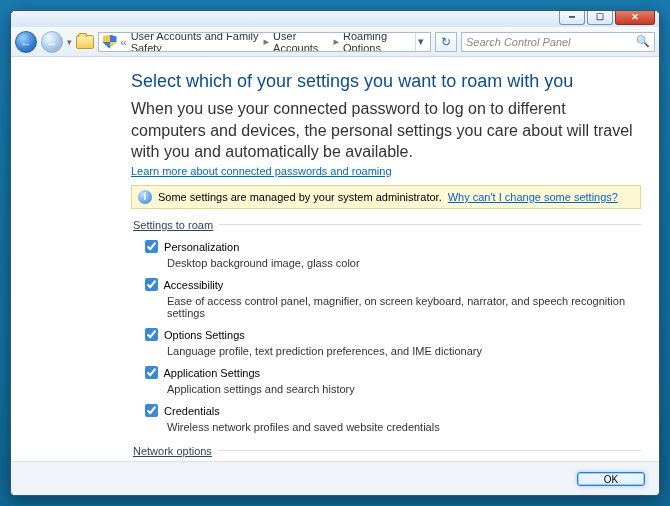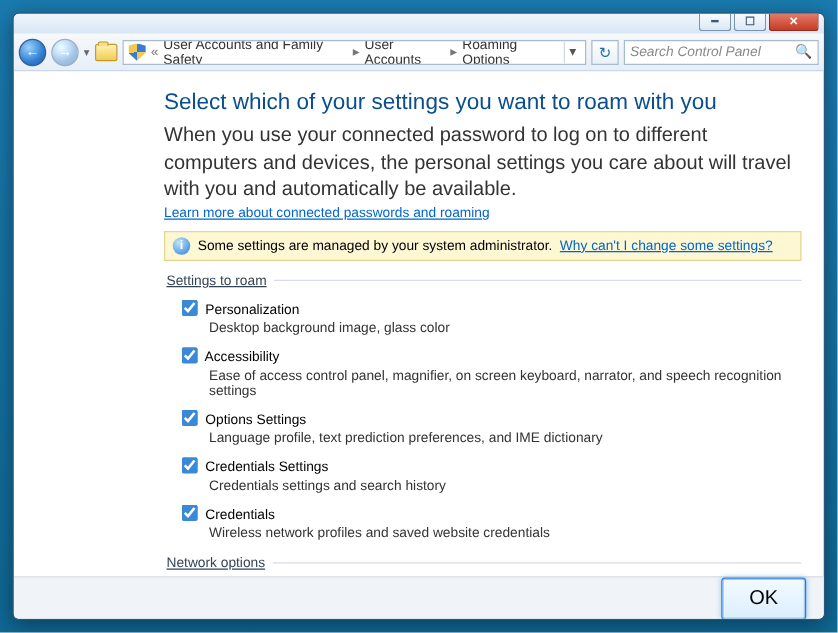--- a/index.html
+++ b/index.html
@@ -85,21 +85,21 @@
     font-size:11px; color:#333;
     overflow:hidden;
   }
   .bc-sep { color:#777; }
   .addr-drop { width:14px; text-align:center; color:#555; border-left:1px solid #cfd9e4; margin-left:auto; height:100%; display:flex; align-items:center; justify-content:center;}
   .refreshbtn {
     width:22px;height:20px;border:1px solid #a9bccf;background:linear-gradient(#fdfefe,#e9f1f9);
     display:flex;align-items:center;justify-content:center;color:#2b6cb0;font-size:12px;
   }
   .searchbox {
-    width:156px;height:20px;border:1px solid #a9bccf;background:#fff;
+    width:194px;height:20px;border:1px solid #a9bccf;background:#fff;
     display:flex;align-items:center;padding:0 4px;color:#888;font-style:italic;
   }
   .searchbox .sicon { margin-left:auto; color:#4d7aaa; font-style:normal; }
   
   .content {
     flex:1; overflow:auto; padding: 10px 18px 4px 120px;
   }
   .heading { color:#0a4e8c; font-size:18px; margin: 4px 0 6px; }
   .intro { color:#333; font-size:16px; line-height:1.35; margin-bottom:2px;}
   a.link { color:#0066cc; text-decoration:underline; cursor:pointer; }
@@ -123,24 +123,24 @@
   .opt input { vertical-align:-2px; accent-color:#3a89d8; }
   .opt .desc { margin:1px 0 6px 26px; color:#333; font-size:11px; }
   
   .footer {
     height:34px; border-top:1px solid #d9e0e7;
     background:#f0f3f7;
     display:flex; align-items:center; justify-content:flex-end;
     gap:8px; padding:0 14px;
   }
   .btn {
-    min-width:68px; height:34px;
+    min-width:68px; height:14px;
     border:1px solid #8a9aab; border-radius:3px;
     background:linear-gradient(#fefefe,#e6ecf3);
-    font-size:16px; cursor:pointer;
+    font-size:10px; cursor:pointer;
   }
   .btn.primary {
     border-color:#2f7dd1;
     box-shadow:0 0 0 1px #9ec9f0 inset, 0 0 4px #9ec9f0;
     background:linear-gradient(#f3faff,#dceefc);
   }
   .micro { width:14px;height:14px; display:inline-flex;align-items:center;justify-content:center; }
   .shield { width:14px;height:14px;background:
     conic-gradient(#3a7bd5 0 25%, #f2c94c 0 50%, #3a7bd5 0 75%, #f2c94c 0 100%);
     clip-path: polygon(50% 0,100% 15%,100% 55%,50% 100%,0 55%,0 15%);
@@ -212,22 +212,22 @@
       </div>
       <div class="opt">
         <label><input type="checkbox" checked="" style=""> <span>Accessibility</span></label>
         <div class="desc">Ease of access control panel, magnifier, on screen keyboard, narrator, and speech recognition settings</div>
       </div>
       <div class="opt">
         <label><input type="checkbox" checked="" style=""> <span>Options Settings</span></label>
         <div class="desc">Language profile, text prediction preferences, and IME dictionary</div>
       </div>
       <div class="opt">
-        <label><input type="checkbox" checked="" style=""> <span>Credentials Settings</span></label>
-        <div class="desc">Credentials settings and search history</div>
+        <label><input type="checkbox" checked="" style=""> <span>Application Settings</span></label>
+        <div class="desc">Application settings and search history</div>
       </div>
       <div class="opt">
         <label><input type="checkbox" checked="" style=""> <span>Credentials</span></label>
         <div class="desc">Wireless network profiles and saved website credentials</div>
       </div>
     </fieldset>
 
     <fieldset>
       <legend>Network options</legend>
       <div class="opt">

